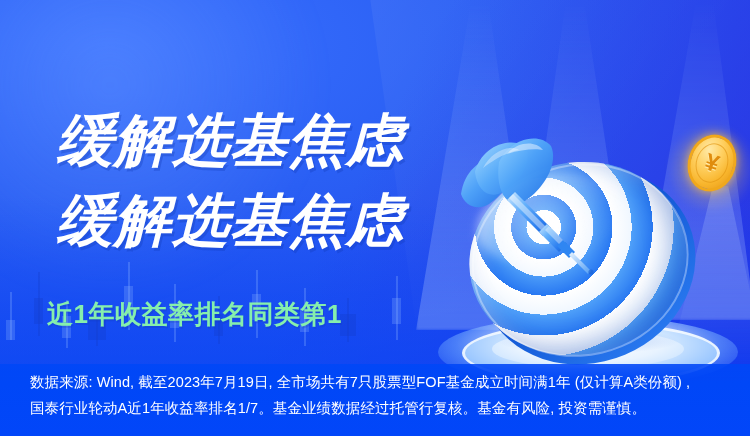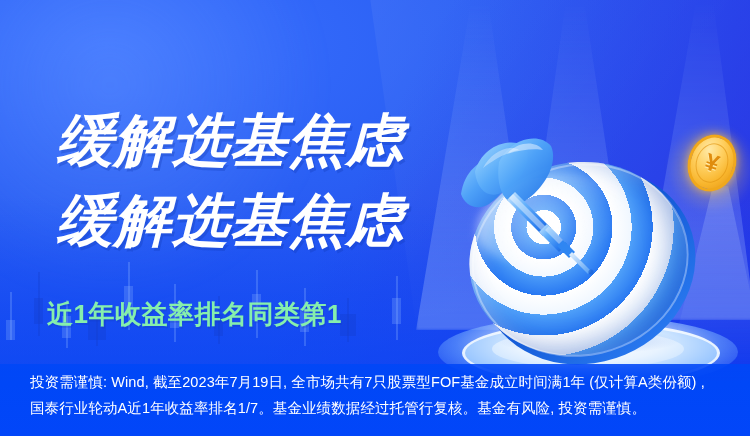--- a/index.html
+++ b/index.html
@@ -447,17 +447,17 @@
   </div>
 
   <div class="headline">
     <span class="hl-line">缓解选基焦虑</span>
     <span class="hl-line">缓解选基焦虑</span>
   </div>
 
   <div class="subtitle">近1年收益率排名同类第1</div>
 
   <div class="disclaimer">
-    <div class="disclaimer-line l1">投资需谨慎: Wind, 截至2023年7月19日, 全市场共有7只股票型FOF基金成立时间满1年 (仅计算A类份额) ,</div>
+    <div class="disclaimer-line l1">数据来源: Wind, 截至2023年7月19日, 全市场共有7只股票型FOF基金成立时间满1年 (仅计算A类份额) ,</div>
     <div class="disclaimer-line l2">国泰行业轮动A近1年收益率排名1/7。基金业绩数据经过托管行复核。基金有风险, 投资需谨慎。</div>
   </div>
 
 </div>
 
 </body></html>

